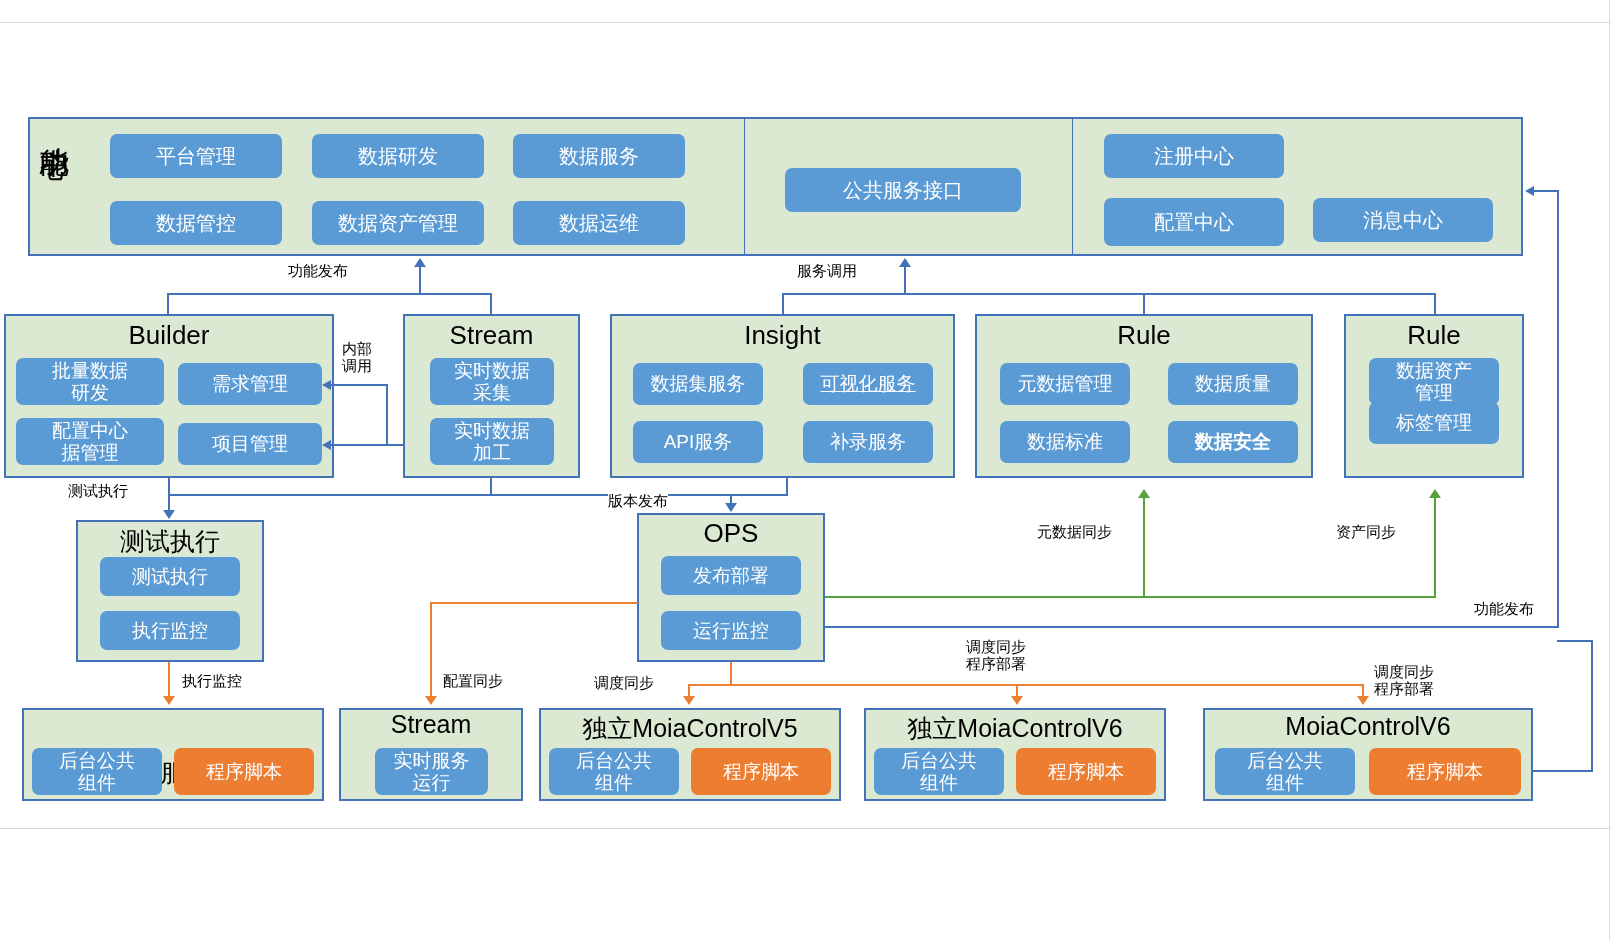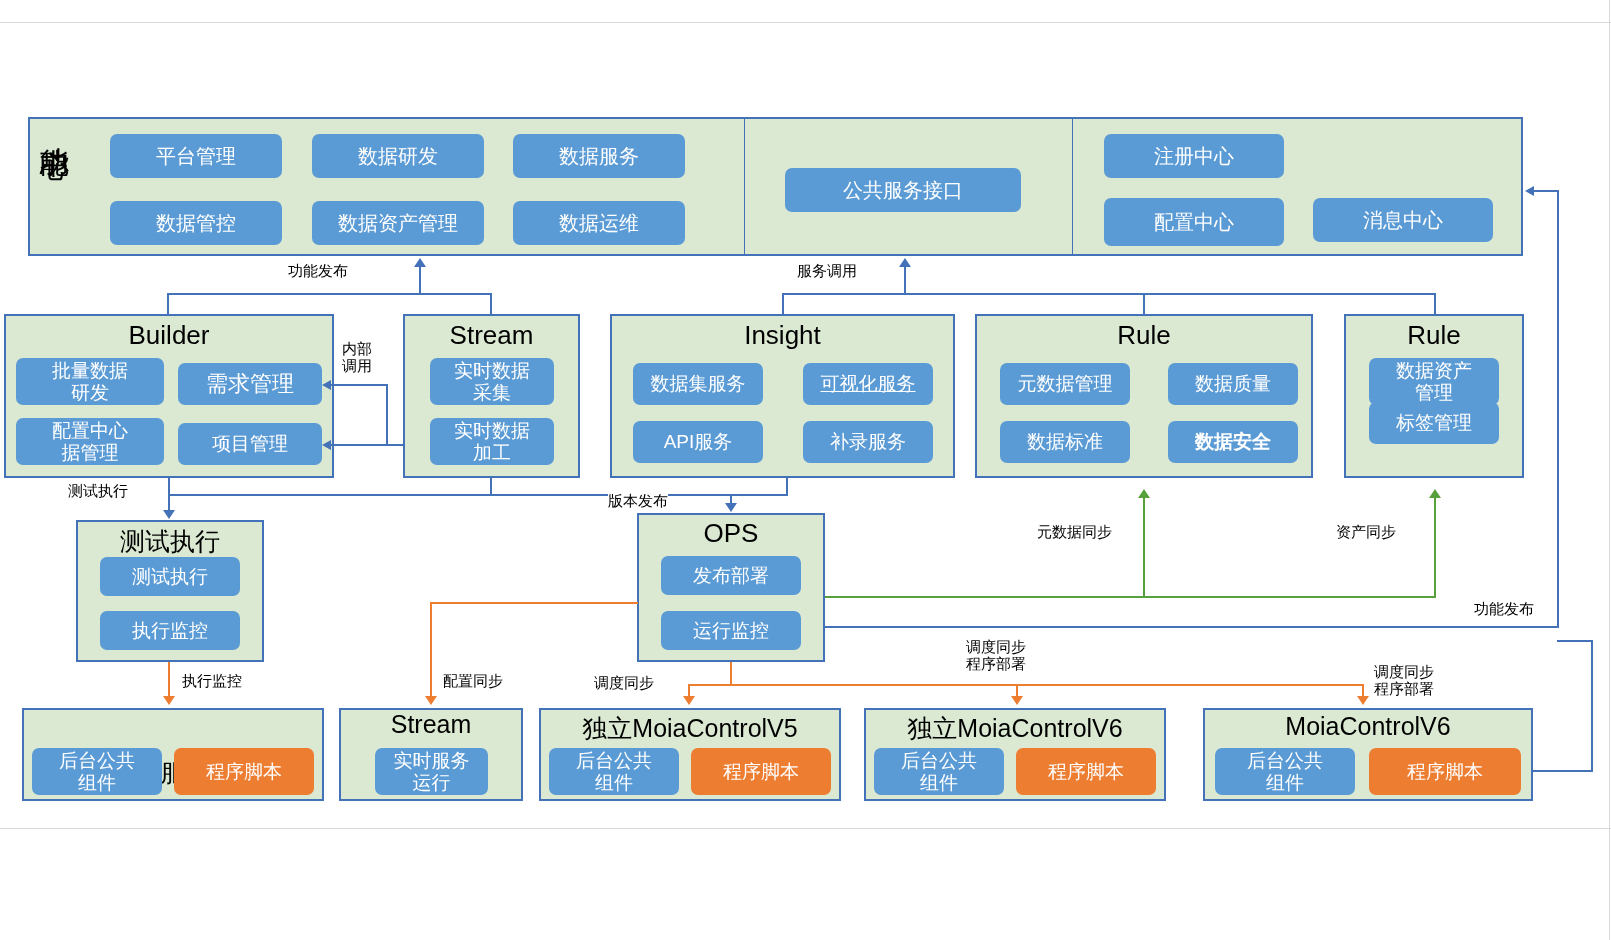--- a/index.html
+++ b/index.html
@@ -110,21 +110,21 @@
   <div class="chip" style="left:785px;top:168px;width:236px;height:44px;font-size:20px;">公共服务接口</div>
 
   <div class="chip" style="left:1104px;top:134px;width:180px;height:44px;font-size:20px;">注册中心</div>
   <div class="chip" style="left:1104px;top:198px;width:180px;height:48px;font-size:20px;">配置中心</div>
   <div class="chip" style="left:1313px;top:198px;width:180px;height:44px;font-size:20px;">消息中心</div>
 
   <div class="panel" style="left:4px;top:314px;width:330px;height:164px;"></div>
   <div class="panel-title" style="left:4px;top:320px;width:330px;font-size:26px;">Builder</div>
   <div class="chip" style="left:16px;top:358px;width:148px;height:47px;font-size:19px;">批量数据
 研发</div>
-  <div class="chip" style="left:178px;top:363px;width:144px;height:42px;font-size:22px;">需求管理</div>
+  <div class="chip" style="left:178px;top:363px;width:144px;height:42px;font-size:19px;">需求管理</div>
   <div class="chip" style="left:16px;top:418px;width:148px;height:47px;font-size:19px;">配置中心
 据管理</div>
   <div class="chip" style="left:178px;top:423px;width:144px;height:42px;font-size:19px;">项目管理</div>
 
   <div class="panel" style="left:403px;top:314px;width:177px;height:164px;"></div>
   <div class="panel-title" style="left:403px;top:320px;width:177px;font-size:26px;">Stream</div>
   <div class="chip" style="left:430px;top:358px;width:124px;height:47px;font-size:19px;">实时数据
 采集</div>
   <div class="chip" style="left:430px;top:418px;width:124px;height:47px;font-size:19px;">实时数据
 加工</div>

